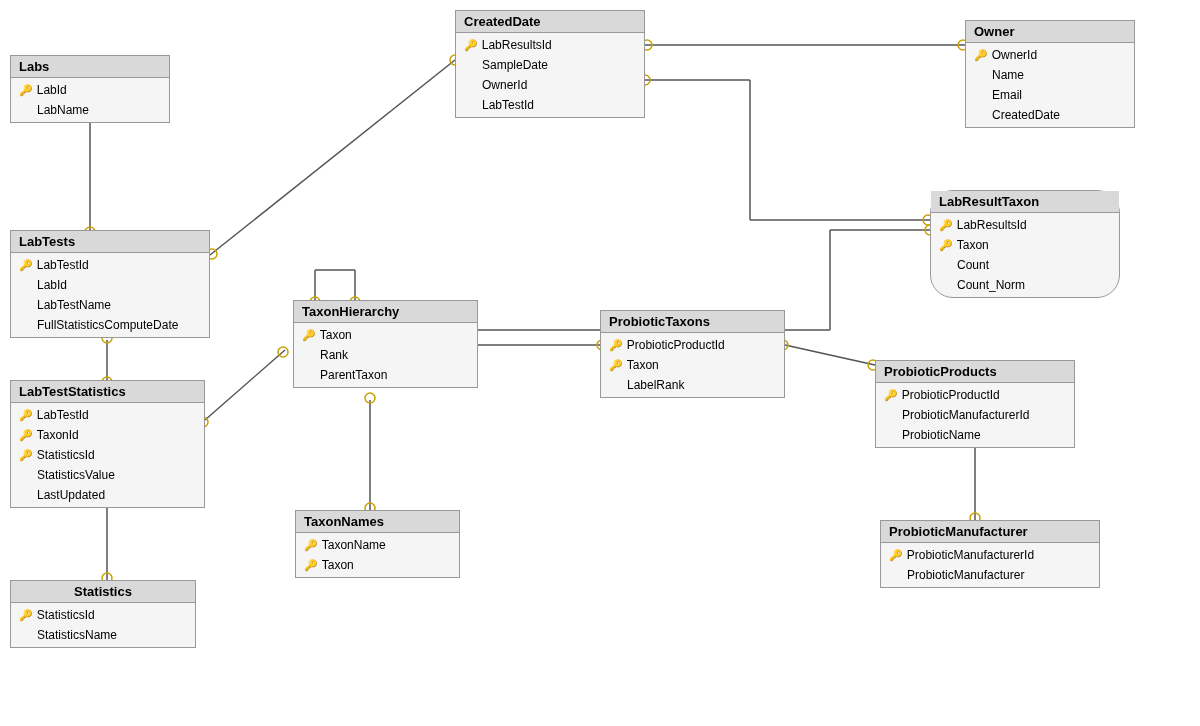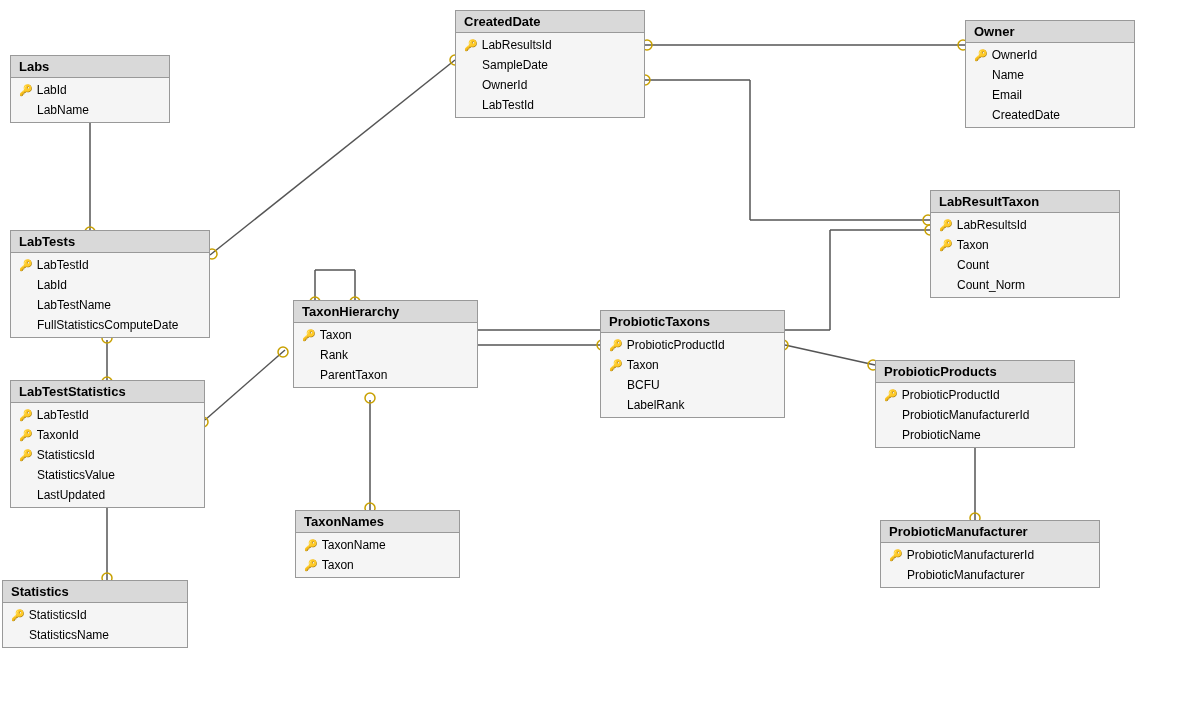--- a/index.html
+++ b/index.html
@@ -193,21 +193,21 @@
         <div class="field-row">
           <span style="margin-right: 18px;"></span>
           <span class="field-name">LabTestName</span>
         </div>
         <div class="field-row">
           <span style="margin-right: 18px;"></span>
           <span class="field-name">FullStatisticsComputeDate</span>
         </div>
       </div>
     </div>
-    <div class="entity" style="left: 930px; top: 190px; width: 190px;">
+    <div class="entity" style="left: 930px; top: 190px; width: 190px; border-radius: 23px;">
       <div class="entity-header">LabResultTaxon</div>
       <div class="entity-body">
         <div class="field-row">
           <span class="key-icon">🔑</span>
           <span class="field-name">LabResultsId</span>
         </div>
         <div class="field-row">
           <span class="key-icon">🔑</span>
           <span class="field-name">Taxon</span>
         </div>
@@ -244,24 +244,20 @@
         <div class="field-row">
           <span class="key-icon">🔑</span>
           <span class="field-name">ProbioticProductId</span>
         </div>
         <div class="field-row">
           <span class="key-icon">🔑</span>
           <span class="field-name">Taxon</span>
         </div>
         <div class="field-row">
           <span style="margin-right: 18px;"></span>
-          <span class="field-name">BCFU</span>
-        </div>
-        <div class="field-row">
-          <span style="margin-right: 18px;"></span>
           <span class="field-name">LabelRank</span>
         </div>
       </div>
     </div>
     <div class="entity" style="left: 875px; top: 360px; width: 200px;">
       <div class="entity-header">ProbioticProducts</div>
       <div class="entity-body">
         <div class="field-row">
           <span class="key-icon">🔑</span>
           <span class="field-name">ProbioticProductId</span>
@@ -307,21 +303,21 @@
         <div class="field-row">
           <span class="key-icon">🔑</span>
           <span class="field-name">TaxonName</span>
         </div>
         <div class="field-row">
           <span class="key-icon">🔑</span>
           <span class="field-name">Taxon</span>
         </div>
       </div>
     </div>
-    <div class="entity" style="left: 2px; top: 580px; width: 186px;">
+    <div class="entity" style="left: 10px; top: 580px; width: 186px; text-align: center;">
       <div class="entity-header">Statistics</div>
       <div class="entity-body">
         <div class="field-row">
           <span class="key-icon">🔑</span>
           <span class="field-name">StatisticsId</span>
         </div>
         <div class="field-row">
           <span style="margin-right: 18px;"></span>
           <span class="field-name">StatisticsName</span>
         </div>

